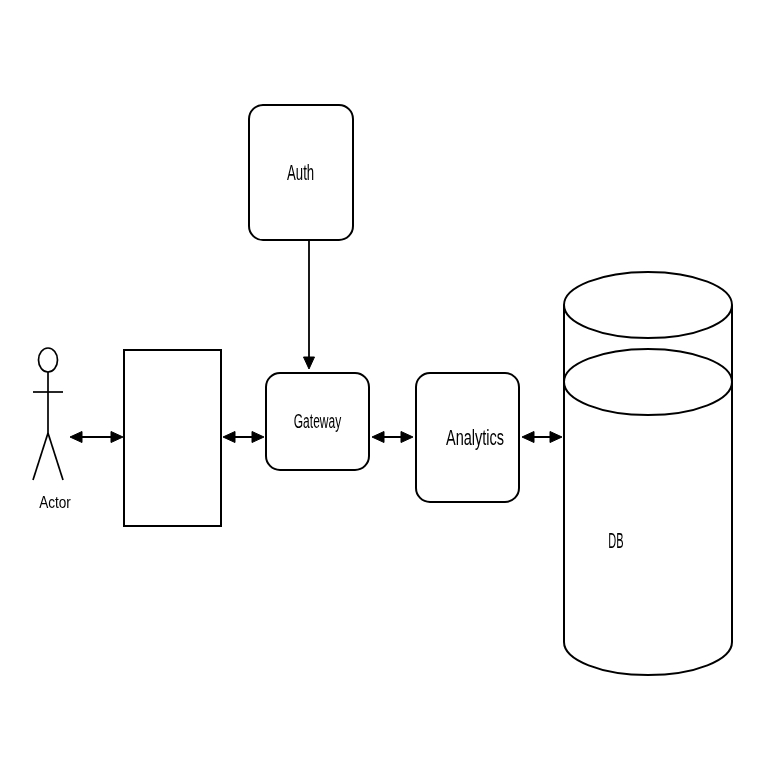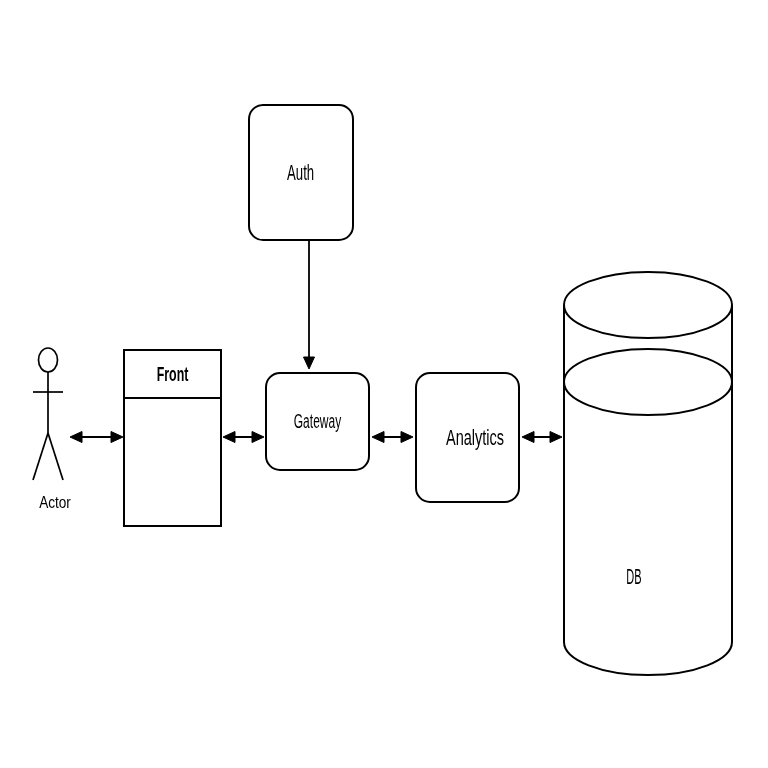--- a/index.html
+++ b/index.html
@@ -24,21 +24,21 @@
   }
   .front-body { flex:1; width:100%; }
   .lbl { display:inline-block; white-space:nowrap; color:#000; }
   .lbl-front     { font-size:20px; font-weight:bold; transform:scaleX(0.62); }
   .lbl-auth      { font-size:22px; transform:scaleX(0.60); }
   .lbl-gateway   { font-size:20px; transform:scaleX(0.60); }
   .lbl-analytics { font-size:22px; transform:scaleX(0.66); }
   .lbl-db        { font-size:22px; transform:scaleX(0.50); }
   .lbl-actor     { font-size:17px; transform:scaleX(0.80); }
   .float-label { position:absolute; transform:translate(-50%,-50%); text-align:right; }
-  .db-label    { left:634px; top:541px;margin-top:36px; }
+  .db-label    { left:616px; top:541px; }
   .actor-label { left:55px;  top:503px; }
 </style>
 </head>
 <body>
 
 <div class="canvas">
 
   <svg class="layer" width="768" height="768" viewBox="0 0 768 768">
 
     <g stroke="#000" stroke-width="1.7" fill="none">
@@ -80,23 +80,20 @@
     </g>
 
     <g stroke="#000" fill="#000">
       <line x1="309" y1="224" x2="309" y2="367" stroke-width="1.8"></line>
       <polygon points="309,222 303.5,234 314.5,234" stroke-width="1"></polygon>
       <polygon points="309,369 303.5,357 314.5,357" stroke-width="1"></polygon>
     </g>
   </svg>
 
   <div class="node node-front">
-    <div class="front-header">
-      <span class="lbl lbl-front">Front</span>
-    </div>
     <div class="front-body"></div>
   </div>
 
   <div class="node rounded node-auth">
     <span class="lbl lbl-auth">Auth</span>
   </div>
 
   <div class="node rounded node-gateway">
     <span class="lbl lbl-gateway">Gateway</span>
   </div>

